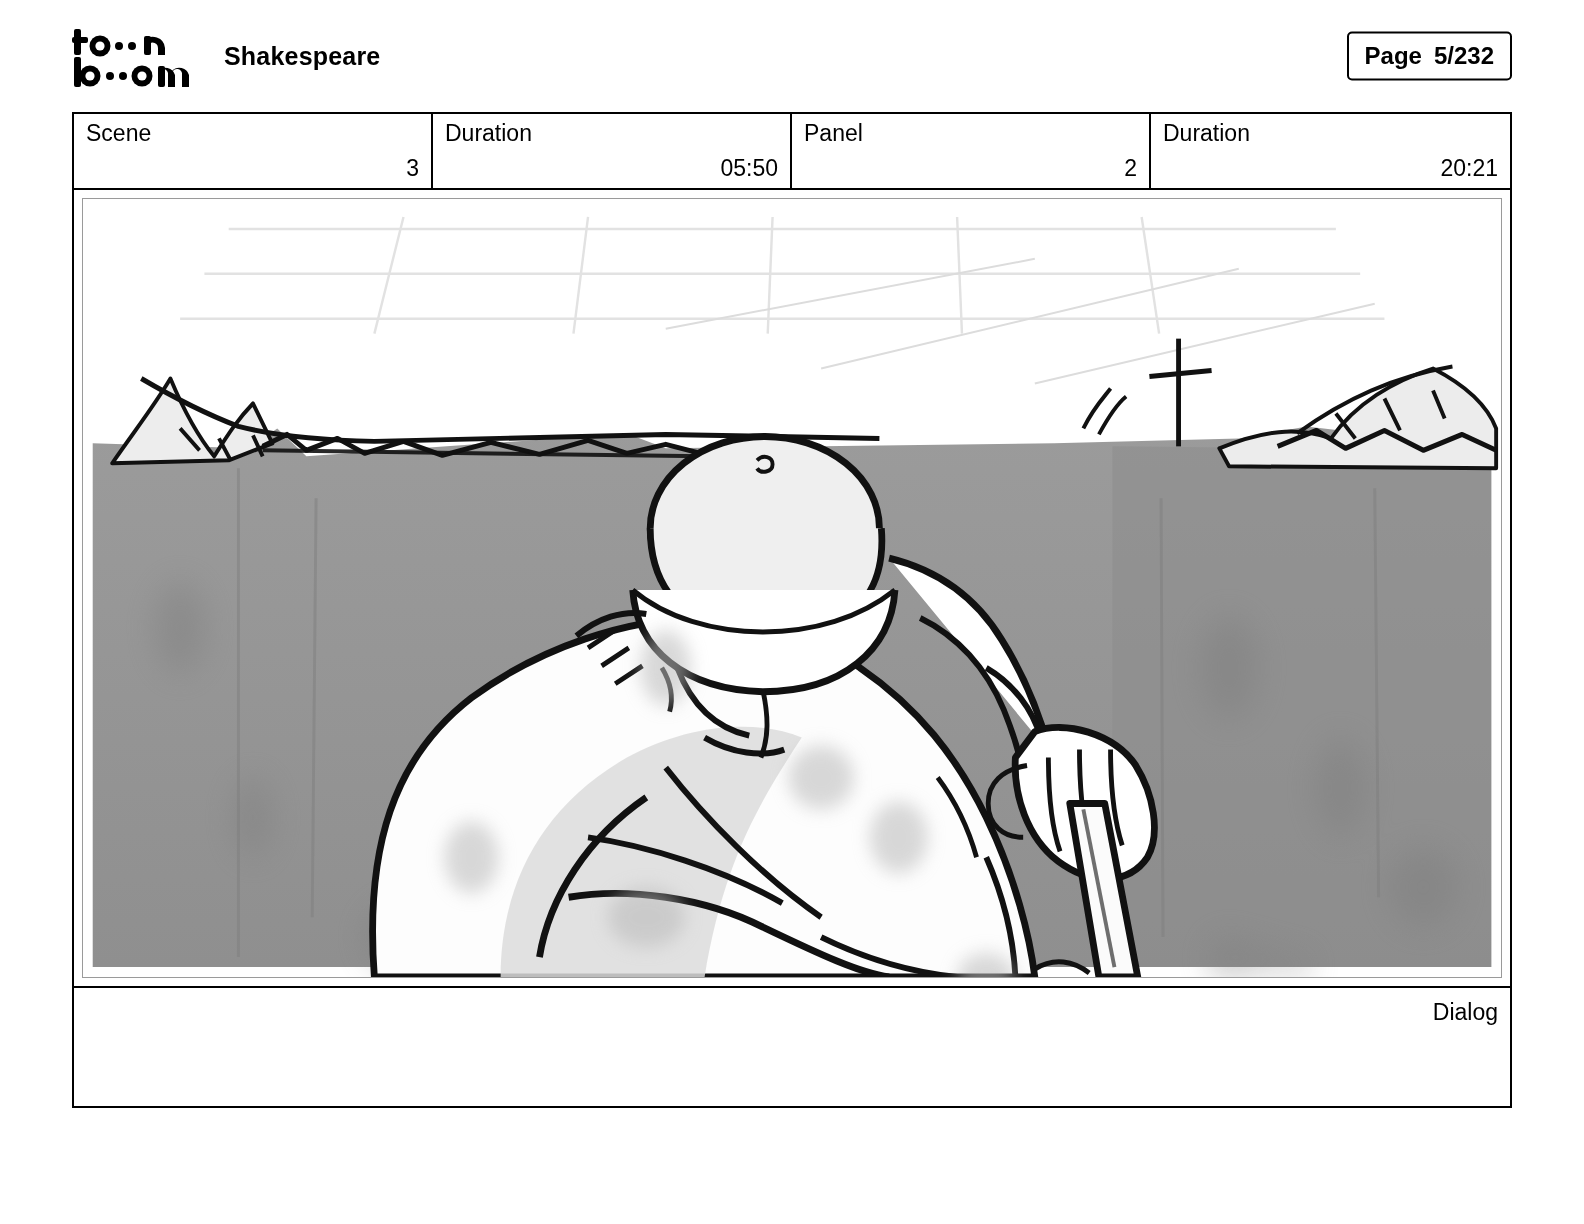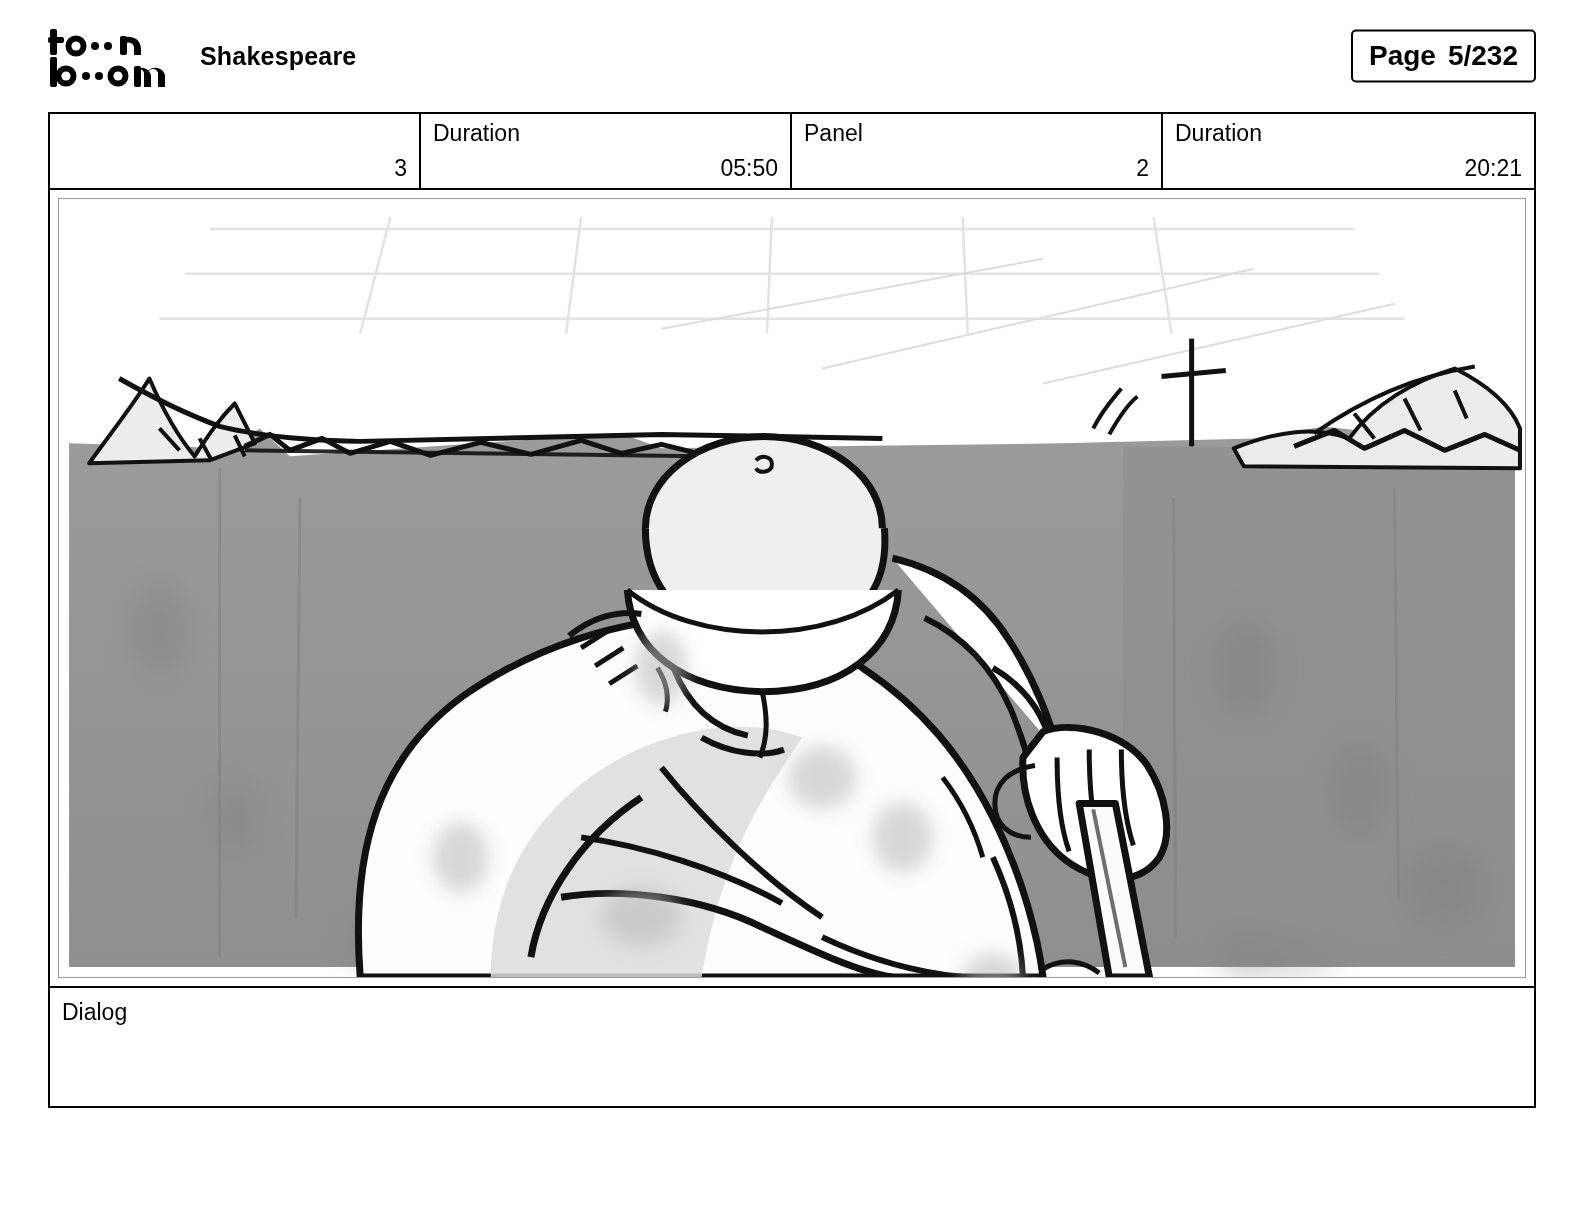--- a/index.html
+++ b/index.html
@@ -12,21 +12,21 @@
     height: 1224px;
     font-family: "Liberation Sans", sans-serif;
     color: #000000;
     overflow: hidden;
   }
   .page {
     position: relative;
     width: 1584px;
     height: 1224px;
     box-sizing: border-box;
-    padding: 0 48px;
+    padding: 0 72px;
   }
 
   
   .header {
     position: relative;
     height: 112px;
     display: flex;
     align-items: center;
   }
   .logo {
@@ -44,21 +44,21 @@
     letter-spacing: 0.2px;
   }
   .page-box {
     position: absolute;
     right: 0;
     top: 50%;
     transform: translateY(-50%);
     border: 2px solid #000;
     border-radius: 5px;
     padding: 8px 16px 9px 16px;
-    font-size: 28px;
+    font-size: 24px;
     font-weight: bold;
     display: flex;
     gap: 12px;
     align-items: baseline;
   }
 
   
   .meta-table {
     display: flex;
     border: 2px solid #000;
@@ -105,20 +105,21 @@
   }
   .panel-inner svg { display: block; width: 100%; height: 100%; }
 
   
   .dialog-box {
     border: 2px solid #000;
     border-top: none;
     box-sizing: border-box;
     height: 120px;
     padding: 8px 12px;
+    text-align: right;
   }
   .dialog-label {
     font-size: 23px;
     line-height: 32px;
   }
   .dialog-text {
     font-size: 24px;
     line-height: 34px;
     margin-top: 2px;
   }
@@ -170,20 +171,21 @@
     <div class="doc-title">Shakespeare</div>
 
     <div class="page-box">
       <span>Page</span>
       <span>5/232</span>
     </div>
   </div>
 
   <div class="meta-table">
     <div class="meta-cell">
+      <div class="meta-label">Scene</div>
       <div class="meta-value">3</div>
     </div>
     <div class="meta-cell">
       <div class="meta-label">Duration</div>
       <div class="meta-value">05:50</div>
     </div>
     <div class="meta-cell">
       <div class="meta-label">Panel</div>
       <div class="meta-value">2</div>
     </div>

